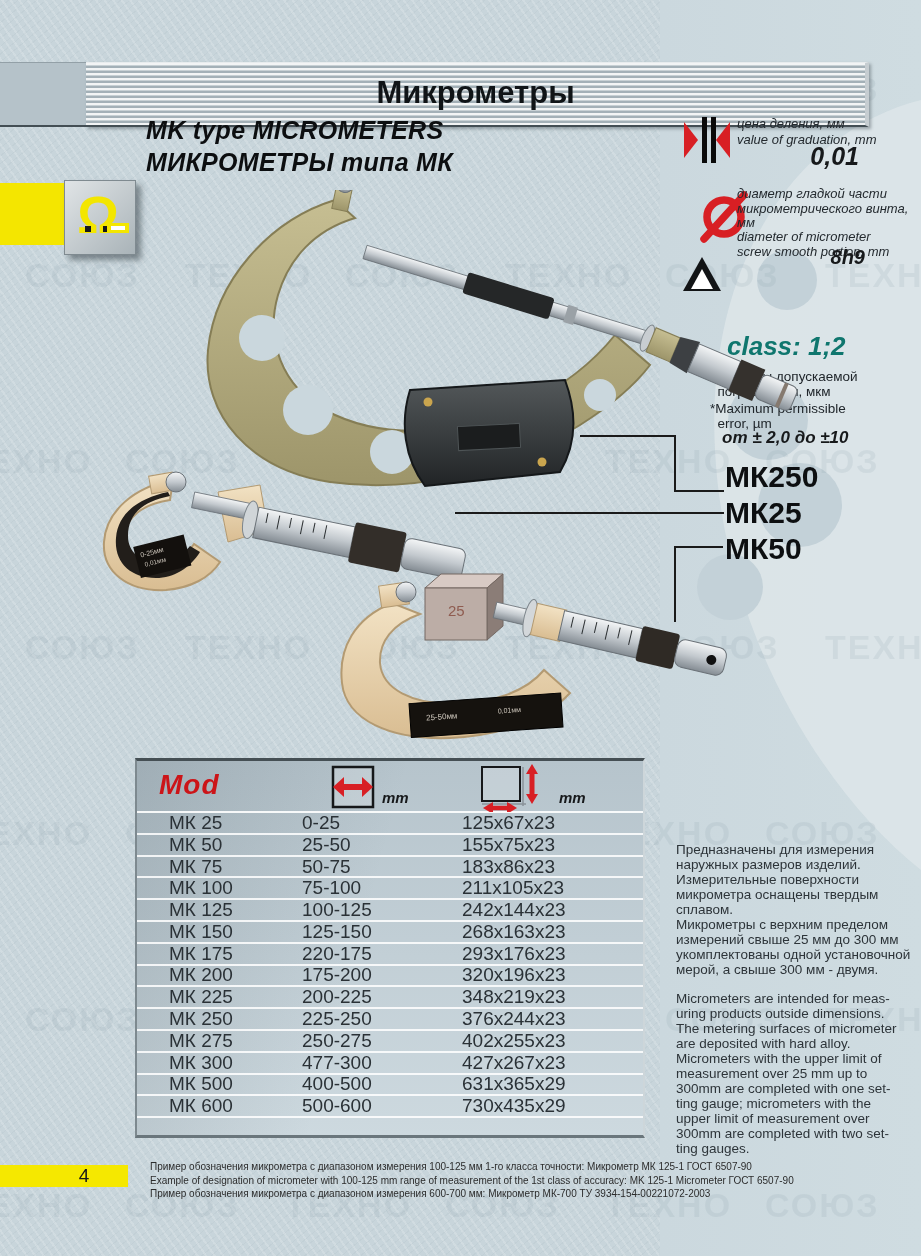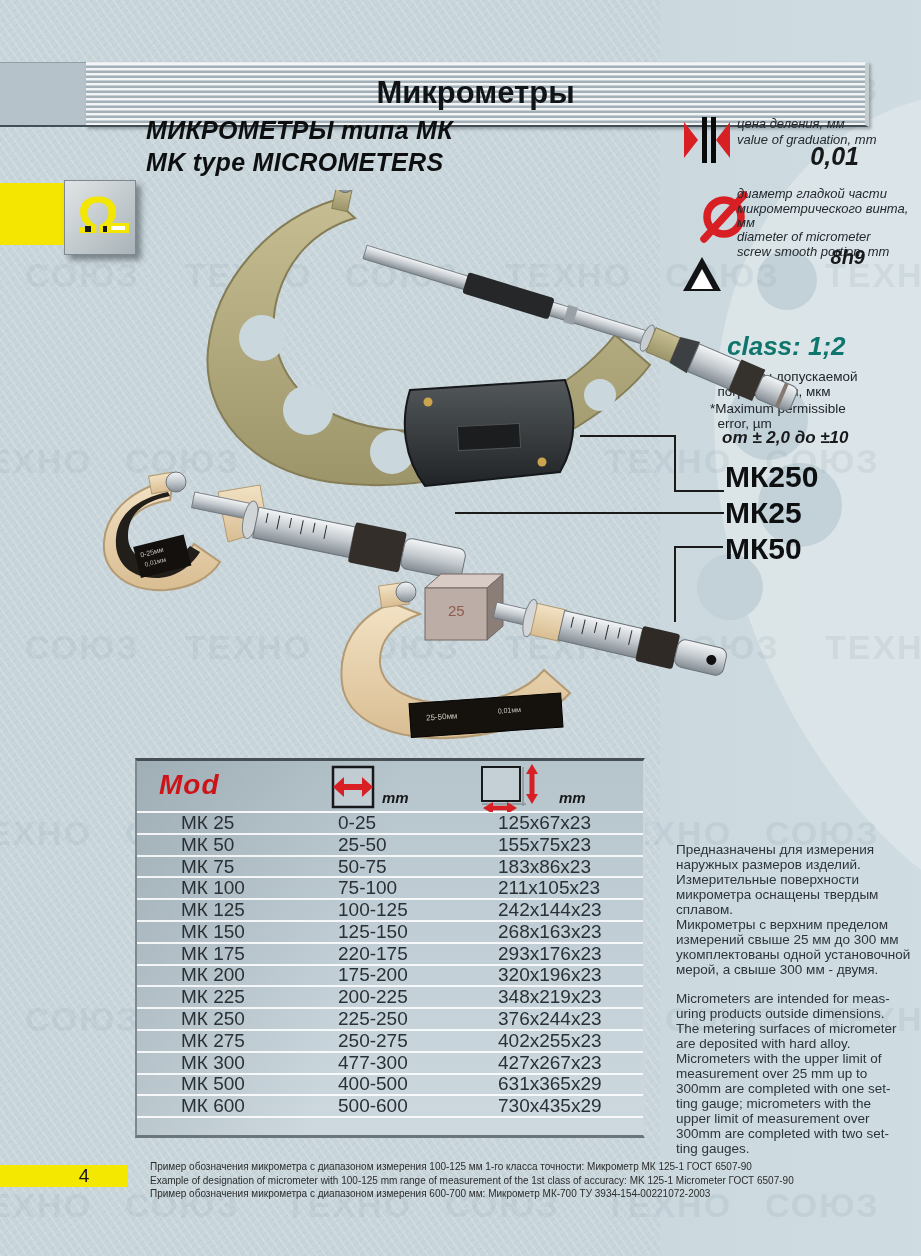--- a/index.html
+++ b/index.html
@@ -52,21 +52,21 @@
       background:linear-gradient(105deg, rgba(80,95,103,.22), rgba(80,95,103,0) 45%),
                  linear-gradient(to bottom,#b6c4cc,#cdd9df);
       border-top:3px solid #454f54;border-left:2px solid #7d898f;
       border-right:2px solid #cdd6da;border-bottom:3px solid #6a767c;
       box-sizing:border-box;}
   .thead{position:relative;height:50px;border-bottom:2px solid rgba(255,255,255,.9);}
   .mod-h{position:absolute;left:22px;top:8px;font-size:28px;font-weight:900;font-style:italic;color:#cc1418;letter-spacing:1px;}
   .unit{position:absolute;font-size:15px;font-weight:bold;font-style:italic;color:#17191b;}
   .trow{display:flex;align-items:center;height:19.8px;border-bottom:2px solid rgba(255,255,255,.85);
       font-size:19px;color:#2a3136;}
-  .tcell.c0{width:165px;padding-left:8px;box-sizing:border-box;margin-left:36px;}
+  .tcell.c0{width:165px;padding-left:32px;box-sizing:border-box;}
   .tcell.c1{width:160px;}
   .tcell.c2{flex:1;}
   
   .desc{left:676px;top:842px;width:248px;font-size:13.5px;line-height:15px;color:#2d3439;}
   .desc div{white-space:pre-line;}
   .desc .en{margin-top:14px;}
   
   .page-box{left:0;top:1165px;width:128px;height:22px;background:#f5e800;
       display:flex;align-items:center;justify-content:center;}
   .page-num{font-size:19px;color:#16181a;padding-left:40px;}
@@ -84,22 +84,22 @@
     <circle cx="140" cy="415" r="42" fill="#c3d1d8"></circle>
     <circle cx="70" cy="497" r="33" fill="#c3d1d8"></circle>
   </svg>
 </div>
 
 <div class="abs banner-left"></div>
 <div class="abs banner-stripes"></div>
 <div class="abs banner-title">Микрометры</div>
 
 <div class="abs intro">
+  <div>MK type MICROMETERS</div>
   <div>МИКРОМЕТРЫ типа МК</div>
-  <div>MK type MICROMETERS</div>
 </div>
 
 <svg class="abs" style="left:681px;top:114px" width="52" height="52" viewBox="0 0 52 52">
   <polygon points="3,8 3,44 17,26" fill="#d81f24"></polygon>
   <rect x="21" y="3" width="5" height="46" fill="#0a0a0a"></rect>
   <rect x="30" y="3" width="5" height="46" fill="#0a0a0a"></rect>
   <polygon points="49,8 49,44 35,26" fill="#d81f24"></polygon>
 </svg>
 <div class="abs spec-label" style="left:737px;top:116px">цена деления, мм</div>
 <div class="abs spec-label" style="left:737px;top:132px">value of graduation, mm</div>

